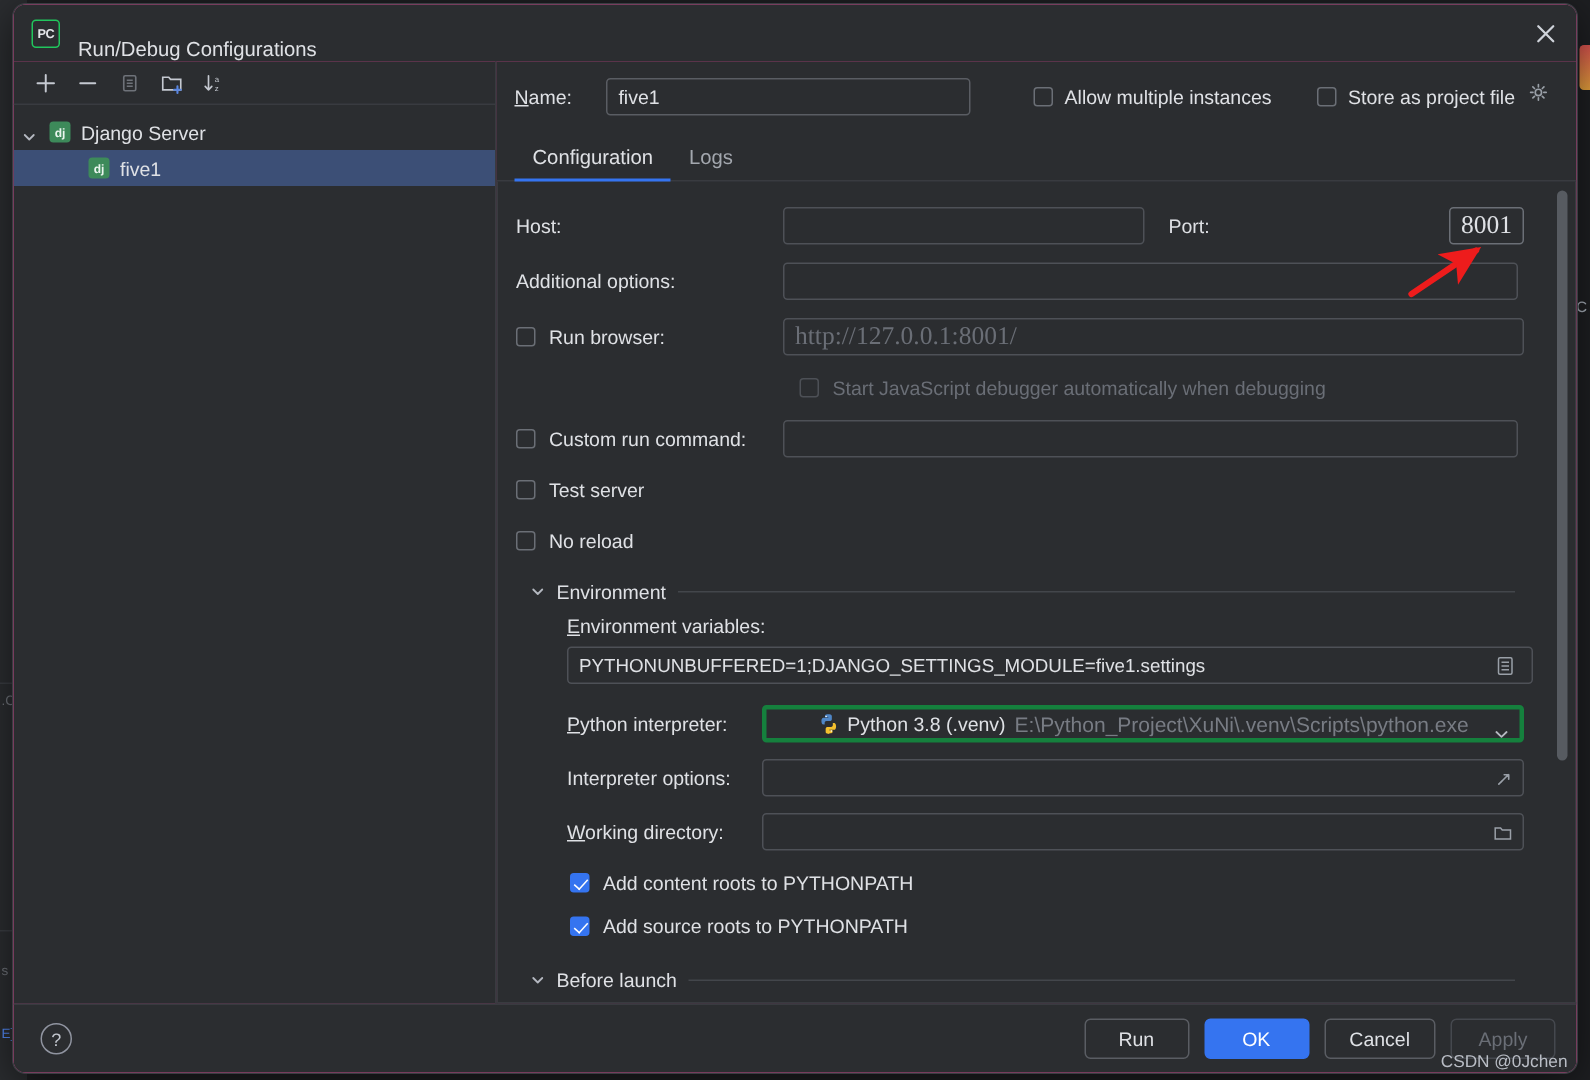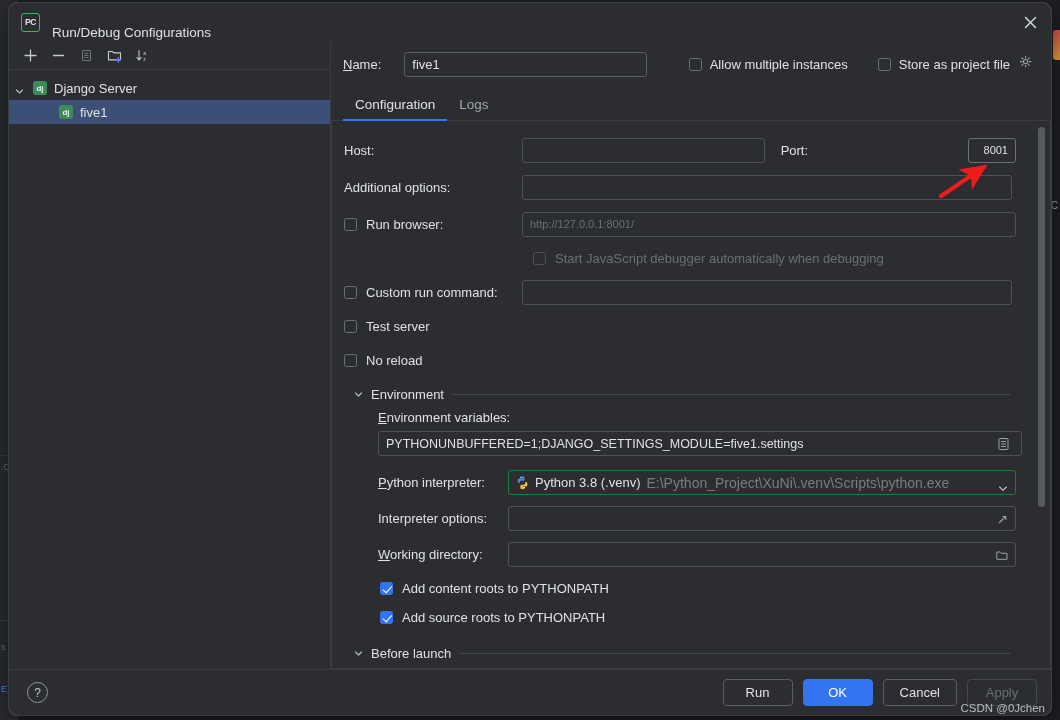--- a/index.html
+++ b/index.html
@@ -103,43 +103,43 @@
   
   .scroll-area { flex:1; min-height:0; position:relative; overflow:hidden;
     border:1px solid #393b40; border-top:none; margin:0 0 0 0; }
   .scroll-inner { position:absolute; inset:0; padding:12px 34px 0 12px; }
   .scrollbar { position:absolute; right:5px; top:6px; width:7px; height:380px;
     background:#575b61; border-radius:4px; }
 
   .frow { display:flex; align-items:center; height:34px; }
   .frow .lbl { width:178px; flex:0 0 178px; }
   .field { height:25px; background:#2b2d30; border:1px solid #4e5157; border-radius:3px;
-    color:#dfe1e5; font-size:11px; padding:0 7px; font-family:Liberation Sans, sans-serif;
+    color:#dfe1e5; font-size:17px; padding:0 7px; font-family:Liberation Serif, serif;
     outline:none; display:flex; align-items:center; }
   .field.ph { color:#6a6e76; }
   .field.right { justify-content:flex-end; }
 
   .checkrow { display:flex; align-items:center; height:34px; gap:9px; }
 
   
   .section-hdr { display:flex; align-items:center; gap:8px; margin:10px 0 6px 10px; }
   .section-hdr .stitle { font-size:13px; color:#dfe1e5; }
   .section-line { flex:1; height:1px; background:#43464b; margin-right:6px; }
 
   .env-label { font-size:13px; color:#dfe1e5; margin:8px 0 6px 34px; }
   .env-field-wrap { margin-left:34px; position:relative; }
   .env-field { width:644px; height:25px; }
   .env-mono { font-family:"Liberation Sans", sans-serif; font-size:12.5px; }
   .field-icon-btn { position:absolute; right:1px; top:1px; width:24px; height:23px;
     display:flex; align-items:center; justify-content:center; }
 
   .interp-row { display:flex; align-items:center; margin:14px 0 0 34px; }
   .interp-row .lbl { width:130px; flex:0 0 130px; }
-  .combo { width:512px; height:25px; border:1px solid #15803d; border-radius:3px;
-    background:#2b2d30; display:flex; align-items:center; padding:0 6px; position:relative; }
+  .combo { width:512px; height:25px; border:3px solid #15803d; border-radius:3px;
+    background:#2b2d30; display:flex; align-items:center; padding:0 6px; position:relative;justify-content:center; }
   .py-icon { width:15px; height:15px; flex:0 0 15px; margin-right:5px; }
   .combo-main { font-size:13px; color:#dfe1e5; white-space:nowrap; }
   .combo-sub { font-size:14px; color:#787c84; margin-left:6px; white-space:nowrap;
     overflow:hidden; text-overflow:ellipsis; }
   .combo-arrow { position:absolute; right:7px; top:8px; }
 
   .opt-row { display:flex; align-items:center; margin:11px 0 0 34px; }
   .opt-row .lbl { width:130px; flex:0 0 130px; }
   .opt-field { width:512px; height:25px; position:relative; }
 

